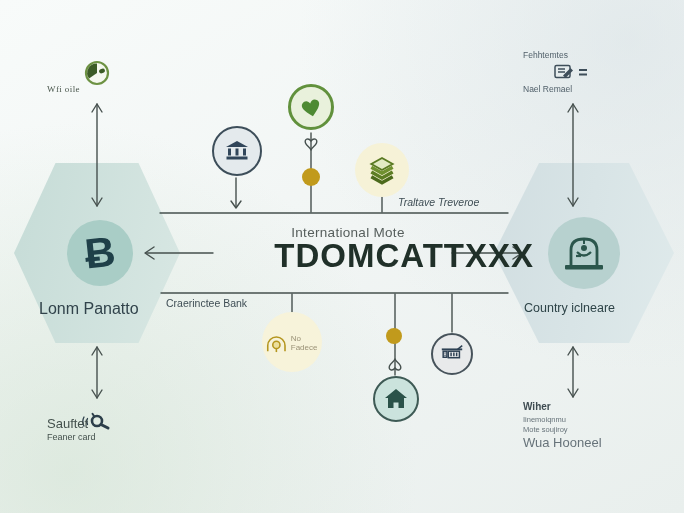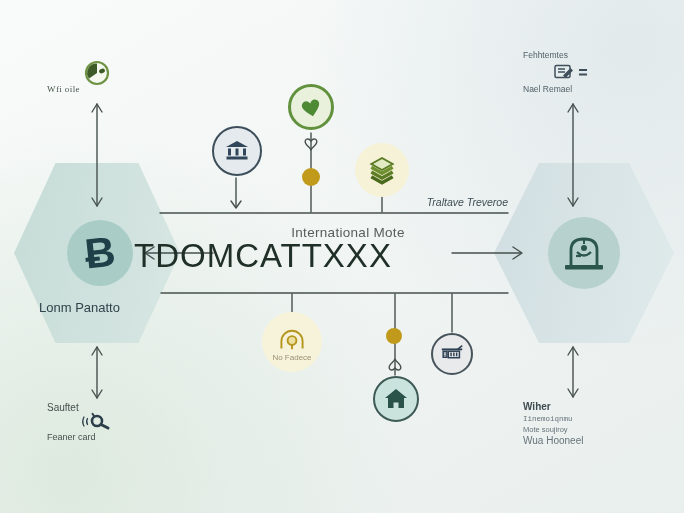--- a/index.html
+++ b/index.html
@@ -15,41 +15,41 @@
   .hex-left{left:14px;top:163px;width:166px;height:180px;background:linear-gradient(100deg,#c6dcd7 0%,#d8e7e3 100%);}
   .hex-right{left:494px;top:163px;width:180px;height:180px;background:linear-gradient(100deg,#d1dee1 0%,#dfeaeb 100%);}
   .wires{position:absolute;left:0;top:0;}
   .circ{position:absolute;border-radius:50%;display:flex;align-items:center;justify-content:center;box-sizing:border-box;}
   .c-clock{left:83px;top:59px;width:28px;height:28px;}
   .c-bank{left:212px;top:126px;width:50px;height:50px;background:#e4eaed;border:2.5px solid #3d4e5a;}
   .c-heart{left:288px;top:84px;width:46px;height:46px;background:#e9f1dc;border:3px solid #61913c;}
   .c-stack{left:355px;top:143px;width:54px;height:54px;background:#f6f2d7;}
   .c-leftnode{left:67px;top:220px;width:66px;height:66px;background:#a9cdc6;}
   .c-rightnode{left:548px;top:217px;width:72px;height:72px;background:#b7d1cf;}
-  .c-fee{left:262px;top:312px;width:60px;height:60px;background:#f7f3da;flex-direction:column;}
+  .c-fee{left:262px;top:312px;width:60px;height:60px;background:#f7f3da;}
   .c-house{left:373px;top:376px;width:46px;height:46px;background:#cbe3dd;border:2px solid #3e5a55;}
   .c-kiosk{left:431px;top:333px;width:42px;height:42px;background:#e8eaeb;border:2px solid #47535b;}
   .bglyph{font-size:42px;font-weight:bold;color:#1f4049;transform:rotate(-6deg);line-height:1;}
   .lbl{position:absolute;color:#4c585a;}
   .lbl-wfi{left:47px;top:84px;width:100px;font-size:9px;color:#4a574d;letter-spacing:.4px;font-family:Liberation Serif, serif;}
   .lbl-tr1{left:523px;top:50px;width:100px;font-size:8.5px;color:#51606a;}
   .lbl-tr2{left:523px;top:84px;width:100px;font-size:8.5px;color:#51606a;}
-  .lbl-upper{left:398px;top:196px;width:110px;font-size:10.5px;color:#3f4e55;text-align:right;font-style:italic;}
+  .lbl-upper{left:398px;top:196px;width:110px;font-size:10.5px;color:#3f4e55;text-align:left;font-style:italic;}
   .lbl-lower{left:166px;top:297px;width:130px;font-size:10.5px;color:#3f4e55;text-align:left;}
-  .lbl-leftnode{left:39px;top:300px;width:120px;font-size:13px;color:#31434b;}
+  .lbl-leftnode{left:39px;top:300px;width:120px;font-size:16px;color:#31434b;}
   .lbl-rightnode{left:524px;top:301px;width:120px;font-size:12.5px;color:#2d4347;}
   .lbl-fee{font-size:8px;color:#9a9176;margin-top:1px;}
-  .lbl-bl1{left:47px;top:402px;width:100px;font-size:10px;color:#44514d;}
+  .lbl-bl1{left:47px;top:416px;width:100px;font-size:13px;color:#44514d;}
   .lbl-bl2{left:47px;top:432px;width:100px;font-size:9px;color:#44514d;}
   .lbl-br1{left:523px;top:401px;width:100px;font-size:10px;font-weight:bold;color:#3e4b51;}
-  .lbl-br2{left:523px;top:415px;width:100px;font-size:7.5px;color:#67737a;font-family:Liberation Mono, monospace;}
+  .lbl-br2{left:523px;top:415px;width:100px;font-size:7.5px;color:#67737a;}
   .lbl-br3{left:523px;top:425px;width:100px;font-size:7.5px;color:#67737a;}
-  .lbl-br4{left:523px;top:435px;width:100px;font-size:10px;color:#67737a;}
+  .lbl-br4{left:523px;top:435px;width:100px;font-size:13px;color:#67737a;}
   .subtitle{position:absolute;left:148px;top:225px;width:400px;text-align:center;font-size:13.5px;color:#565e5c;letter-spacing:.3px;}
-  .maintitle{position:absolute;left:134px;top:237px;width:400px;text-align:left;font-size:33px;font-weight:400;color:#203029;letter-spacing:1px;}
+  .maintitle{position:absolute;left:134px;top:237px;width:400px;text-align:right;font-size:33px;font-weight:700;color:#203029;letter-spacing:1px;}
   .icon-abs{position:absolute;}
   .i-doc{left:553px;top:62px;}
   .i-whistle{left:80px;top:412px;}
 </style>
 </head>
 <body>
 
 <div class="stage">
 
   <div class="hex hex-left"></div>
@@ -184,21 +184,23 @@
     </svg>
   </div>
 
   <div class="subtitle">International Mote</div>
   <div class="maintitle">TDOMCATTXXX</div>
 
   <div class="lbl lbl-wfi">Wfi oile</div>
   <div class="lbl lbl-tr1">Fehhtemtes</div>
   <div class="lbl lbl-tr2">Nael Remael</div>
   <div class="lbl lbl-upper">Traltave Treveroe</div>
+  <div class="lbl lbl-lower">Craerinctee Bank</div>
   <div class="lbl lbl-leftnode">Lonm Panatto</div>
+  <div class="lbl lbl-rightnode">Country iclneare</div>
   <div class="lbl lbl-bl1">Sauftet</div>
   <div class="lbl lbl-bl2">Feaner card</div>
   <div class="lbl lbl-br1">Wiher</div>
   <div class="lbl lbl-br2">Iinemoiqnmu</div>
   <div class="lbl lbl-br3">Mote soujiroy</div>
   <div class="lbl lbl-br4">Wua Hooneel</div>
 
 </div>
 
 </body></html>

